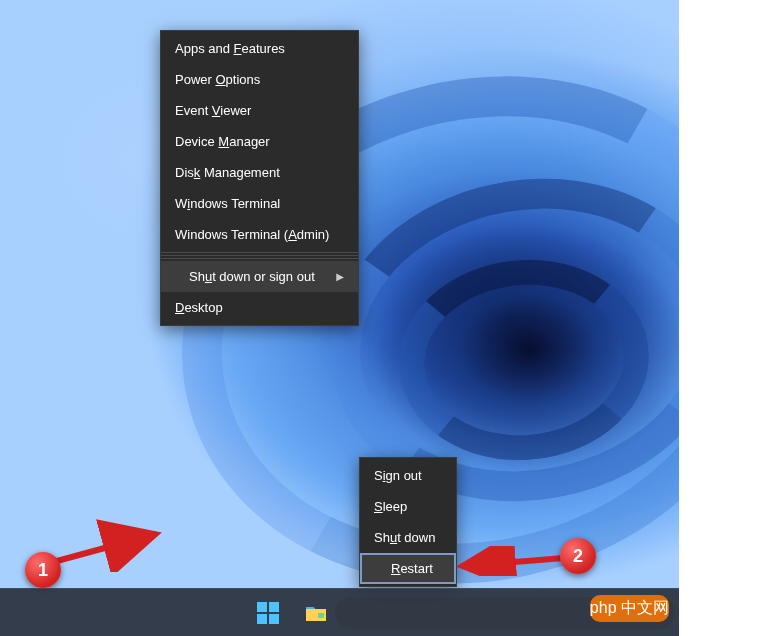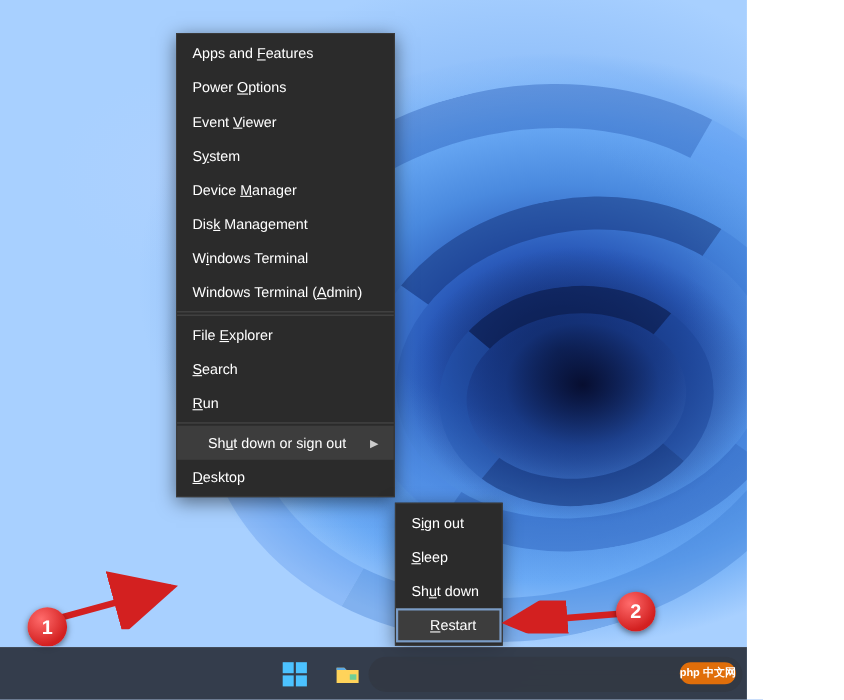--- a/index.html
+++ b/index.html
@@ -150,24 +150,24 @@
       box-shadow: 0 2px 6px rgba(0,0,0,0.5);
       pointer-events: none;
     }
     
     .watermark {
       position: absolute;
       right: 10px;
       bottom: 14px;
       background: rgba(255,120,0,0.85);
       color: #fff;
-      font-size: 10px;
+      font-size: 16px;
       padding: 3px 0;
       border-radius: 10px;
-      font-weight: bold;
+      font-weight: normal;
     }
   </style>
 </head>
 <body>
 
 <div class="desktop">
   <div class="wave wave1"></div>
   <div class="wave wave2"></div>
   <div class="wave wave3"></div>
 
@@ -176,48 +176,34 @@
         <div class="menu-item">
           <span>Apps and <span class="underline">F</span>eatures</span>
         </div>
         <div class="menu-item">
           <span>Power <span class="underline">O</span>ptions</span>
         </div>
         <div class="menu-item">
           <span>Event <span class="underline">V</span>iewer</span>
         </div>
         <div class="menu-item">
-          <span>S<span class="underline">y</span>stem</span>
-        </div>
-        <div class="menu-item">
           <span>Device <span class="underline">M</span>anager</span>
         </div>
         <div class="menu-item">
           <span>Dis<span class="underline">k</span> Management</span>
         </div>
         <div class="menu-item">
           <span>W<span class="underline">i</span>ndows Terminal</span>
         </div>
         <div class="menu-item">
           <span>Windows Terminal (<span class="underline">A</span>dmin)</span>
         </div>
       </div>
     <div class="menu-divider"></div>
     <div class="menu-divider"></div>
-    <div id="menu-group-3">
-        <div class="menu-item">
-          <span>File <span class="underline">E</span>xplorer</span>
-        </div>
-        <div class="menu-item">
-          <span><span class="underline">S</span>earch</span>
-        </div>
-        <div class="menu-item">
-          <span><span class="underline">R</span>un</span>
-        </div>
-      </div>
     <div class="menu-divider"></div>
     <div id="menu-group-4">
         <div class="menu-item highlighted">
           <span>Sh<span class="underline">u</span>t down or sign out</span>
           <span class="submenu-arrow">▶</span>
         </div>
         <div class="menu-item">
           <span><span class="underline">D</span>esktop</span>
         </div>
       </div>

